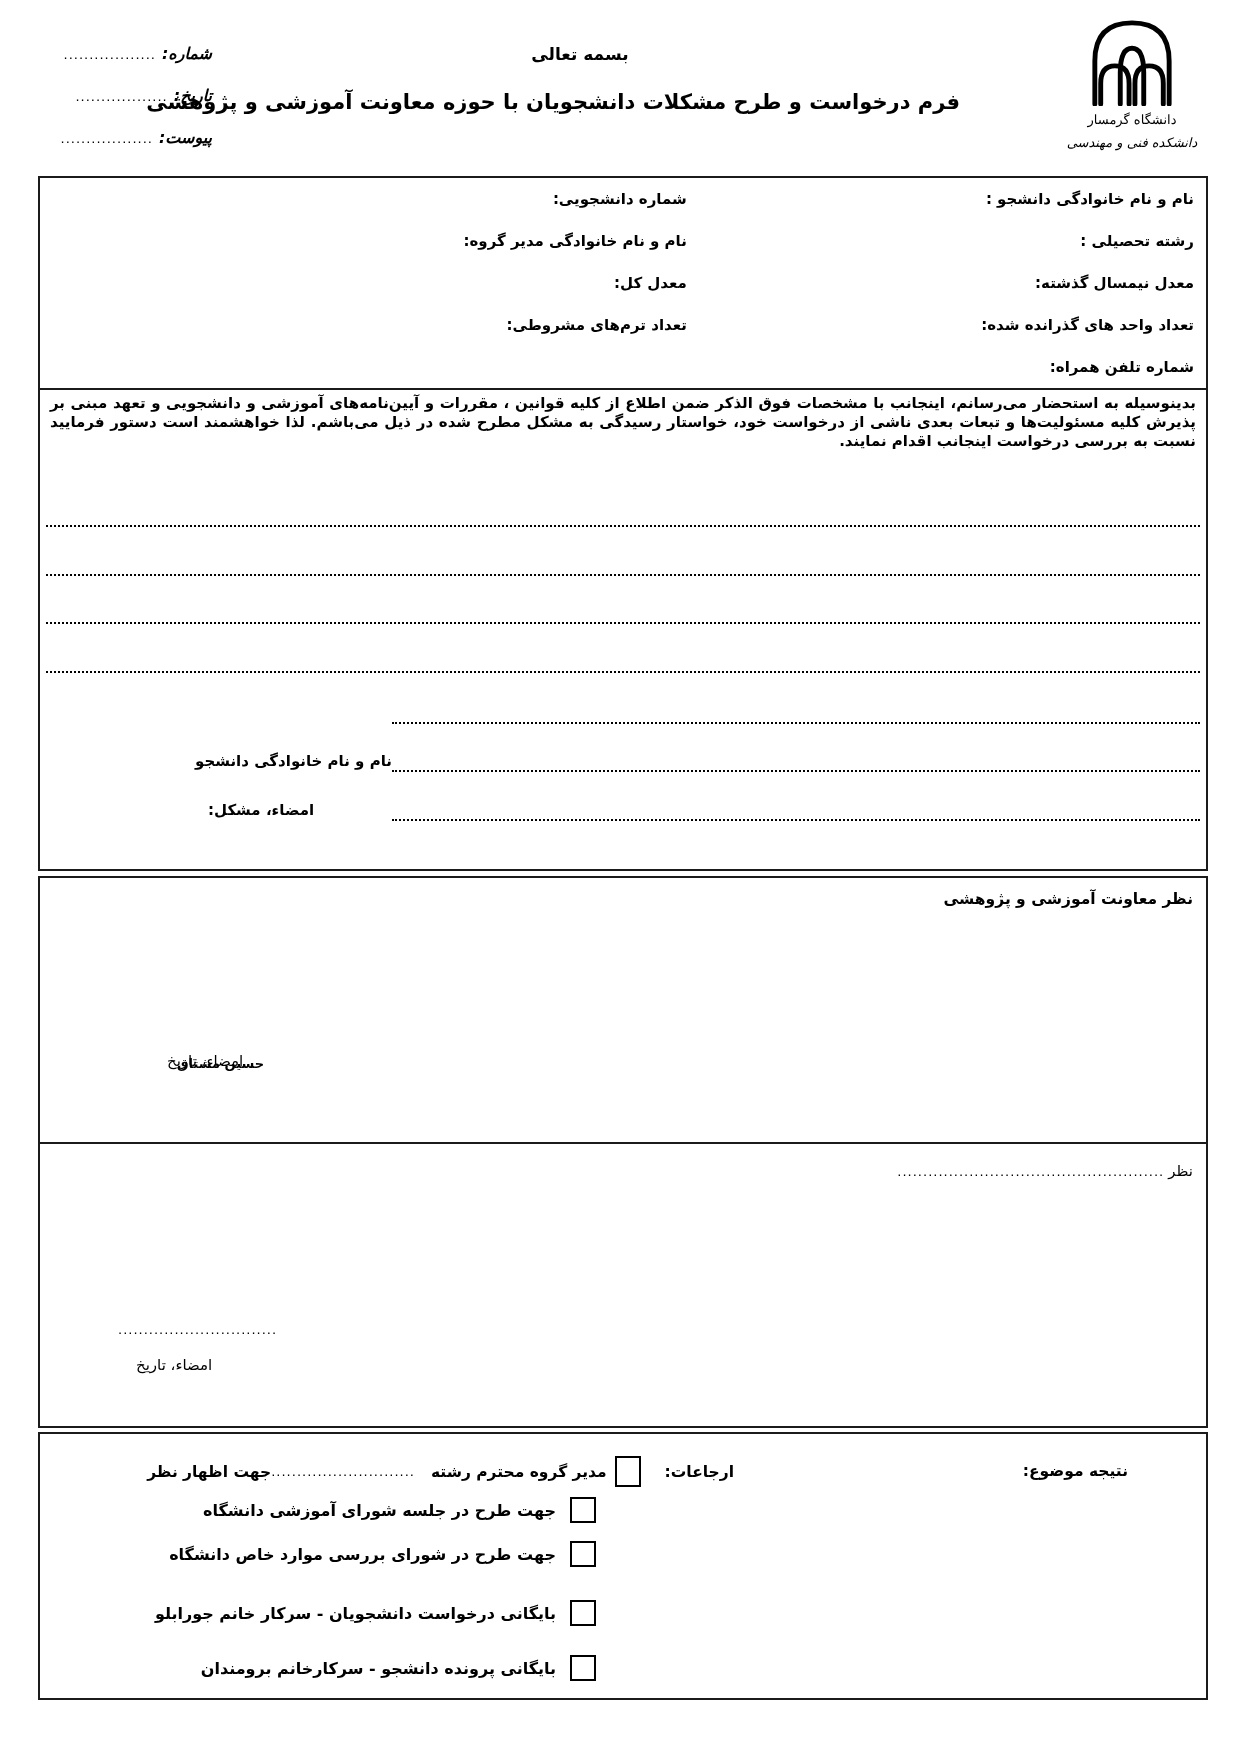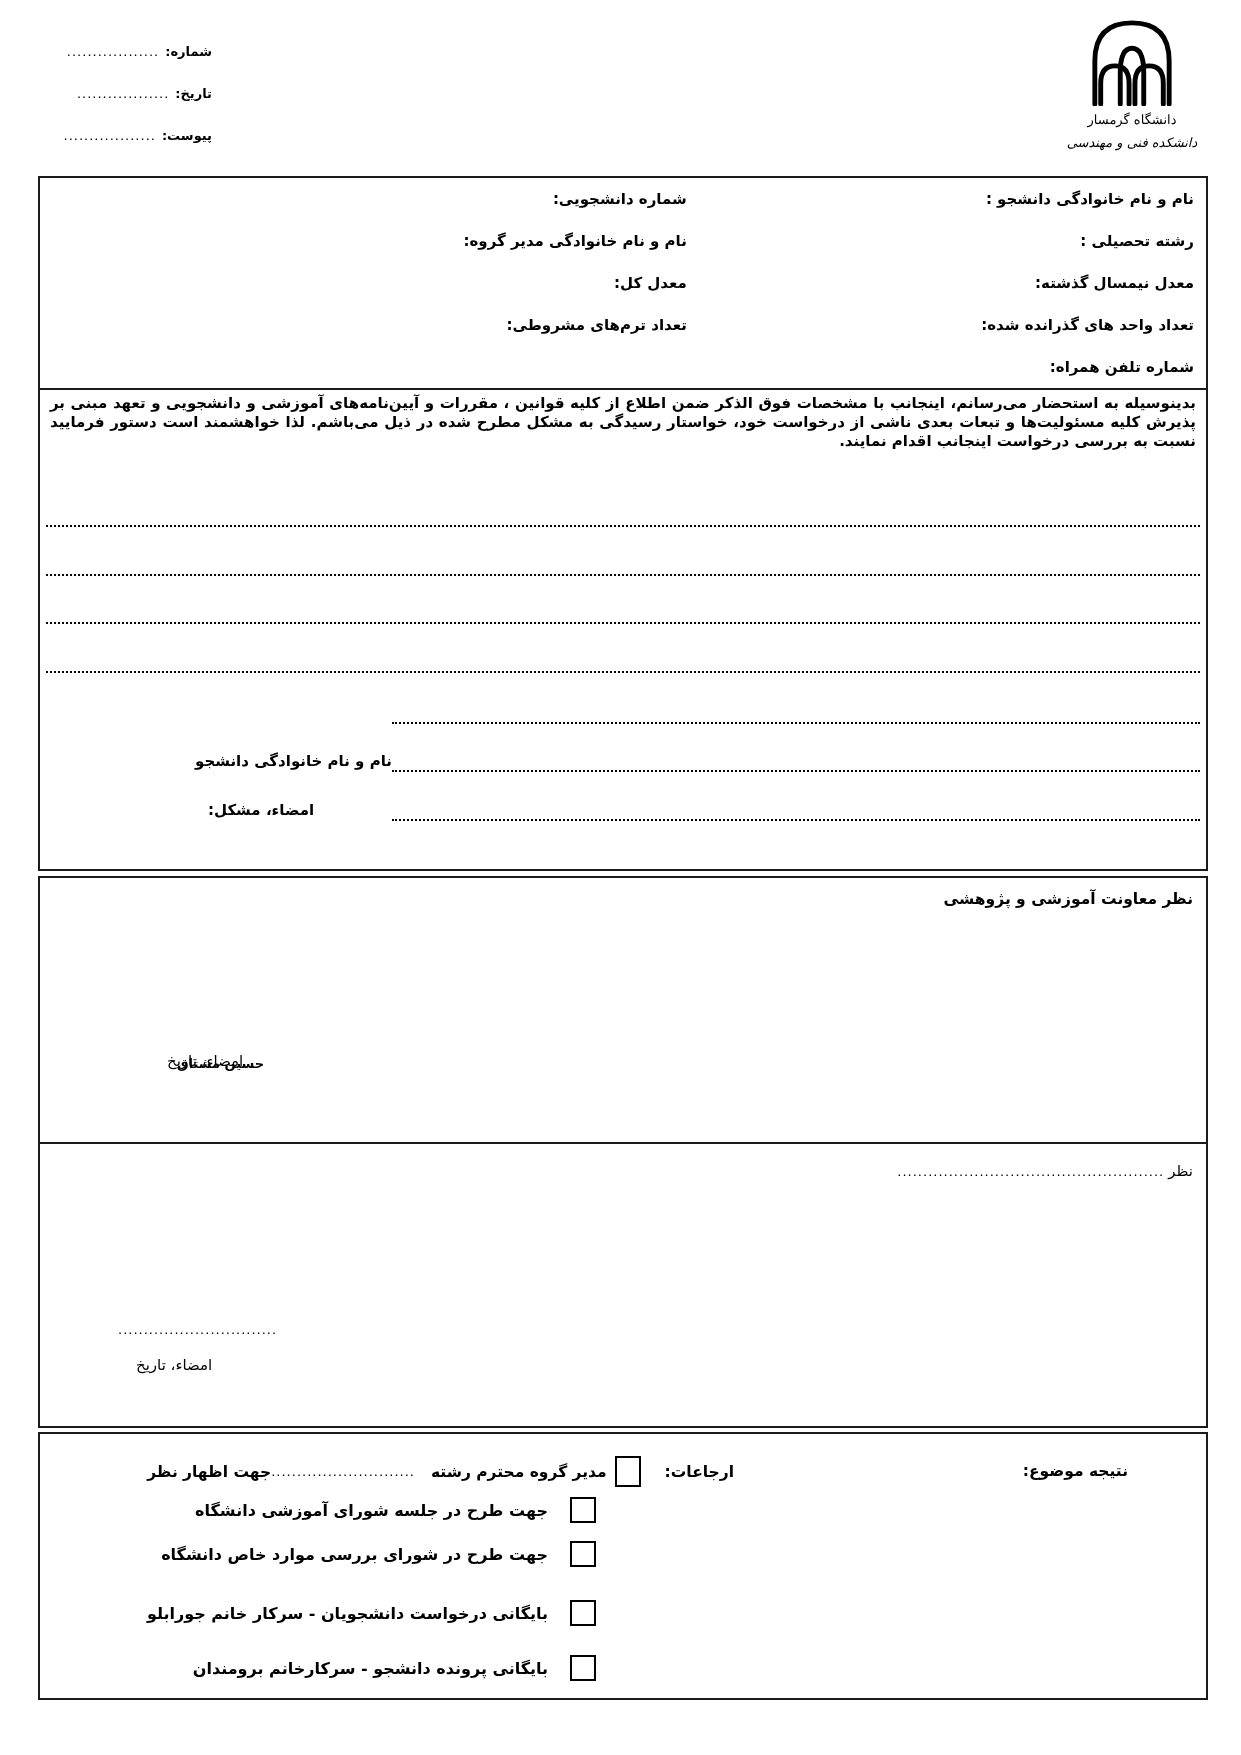--- a/index.html
+++ b/index.html
@@ -4,21 +4,21 @@
 <style>
   html,body{margin:0;padding:0;background:#fff;}
   body{font-family:"DejaVu Sans",sans-serif;color:#000;}
   .page{position:relative;width:1241px;height:1755px;background:#fff;overflow:hidden;}
   .abs{position:absolute;}
   .rtl{direction:rtl;unicode-bidi:embed;}
   .box{position:absolute;left:38px;width:1170px;border:2px solid #1b1b1b;background:#fff;box-sizing:border-box;}
   
   .meta{left:26px;top:44px;width:186px;}
   .meta-row{display:flex;direction:rtl;align-items:baseline;height:42px;}
-  .meta-row .lbl{font-size:13px;font-weight:bold;white-space:nowrap;}
+  .meta-row .lbl{font-size:16px;font-weight:bold;white-space:nowrap;font-style:italic;}
   .meta-row .dots{font-size:13px;letter-spacing:1px;margin-right:6px;white-space:nowrap;overflow:hidden;}
   
   .hdr-center{left:200px;top:44px;width:760px;text-align:center;}
   .basmala{font-size:17px;font-weight:bold;}
   .form-title{font-size:21px;font-weight:bold;margin-top:26px;white-space:nowrap;}
   
   .logo{left:1052px;top:16px;width:160px;text-align:center;}
   .logo-text1{font-size:13px;font-family:"DejaVu Serif",serif;margin-top:2px;}
   .logo-text2{font-size:13px;font-style:italic;font-family:"DejaVu Serif",serif;margin-top:8px;}
   
@@ -28,21 +28,21 @@
   .statement{position:absolute;top:216px;left:10px;right:10px;font-size:15px;font-weight:bold;line-height:19px;text-align:justify;}
   .dotline{position:absolute;border-bottom:2.5px dotted #000;height:0;}
   .fill-label{position:absolute;font-size:15px;font-weight:bold;white-space:nowrap;}
   
   .sec-header{position:absolute;top:12px;right:13px;font-size:15.5px;font-weight:bold;}
   .sig-name{position:absolute;font-size:13px;font-weight:bold;white-space:nowrap;}
   .sig-label{position:absolute;font-size:15px;white-space:nowrap;}
   .dots-str{font-size:13px;letter-spacing:1px;white-space:nowrap;}
   
   .cb{display:inline-block;width:26px;height:26px;border:2.5px solid #000;background:#fff;box-sizing:border-box;flex:0 0 auto;}
-  .opt-row{position:absolute;right:610px;display:flex;direction:rtl;align-items:center;gap:22px;white-space:nowrap;}
+  .opt-row{position:absolute;right:610px;display:flex;direction:rtl;align-items:center;gap:14px;white-space:nowrap;}
   .opt-row .opt-label{font-size:16px;font-weight:bold;}
   .ref-row{position:absolute;top:22px;right:472px;display:flex;direction:rtl;align-items:center;white-space:nowrap;}
   .ref-row .lbl{font-size:15.5px;font-weight:bold;margin-left:16px;}
   .ref-row .cb{width:26px;height:31px;margin:0 8px;}
   .result-label{position:absolute;top:28px;right:78px;font-size:15.5px;font-weight:bold;}
 </style>
 </head>
 <body>
 
 <div class="page">
@@ -55,20 +55,24 @@
     <div class="meta-row">
       <span class="lbl">تاریخ:</span>
       <span class="dots">..................</span>
     </div>
     <div class="meta-row">
       <span class="lbl">پیوست:</span>
       <span class="dots">..................</span>
     </div>
   </div>
 
+  <div class="abs hdr-center rtl">
+    <div class="basmala">بسمه تعالی</div>
+    <div class="form-title">فرم درخواست و طرح مشکلات دانشجویان با حوزه معاونت آموزشی و پژوهشی</div>
+  </div>
 
   <div class="abs logo">
     <svg width="88" height="90" viewBox="0 0 90 92">
       <g fill="none" stroke="#000" stroke-width="5" stroke-linecap="round" stroke-linejoin="round">
         <path d="M7 90 V46 Q7 7 45 7 Q83 7 83 46 V90"></path>
         <path d="M13 90 V69 Q13 51 27.5 51 Q42 51 42 69 V90"></path>
         <path d="M48 90 V69 Q48 51 62.5 51 Q77 51 77 69 V90"></path>
         <path d="M33 90 V58 Q33 33 45 33 Q57 33 57 58 V90"></path>
       </g>
     </svg>

